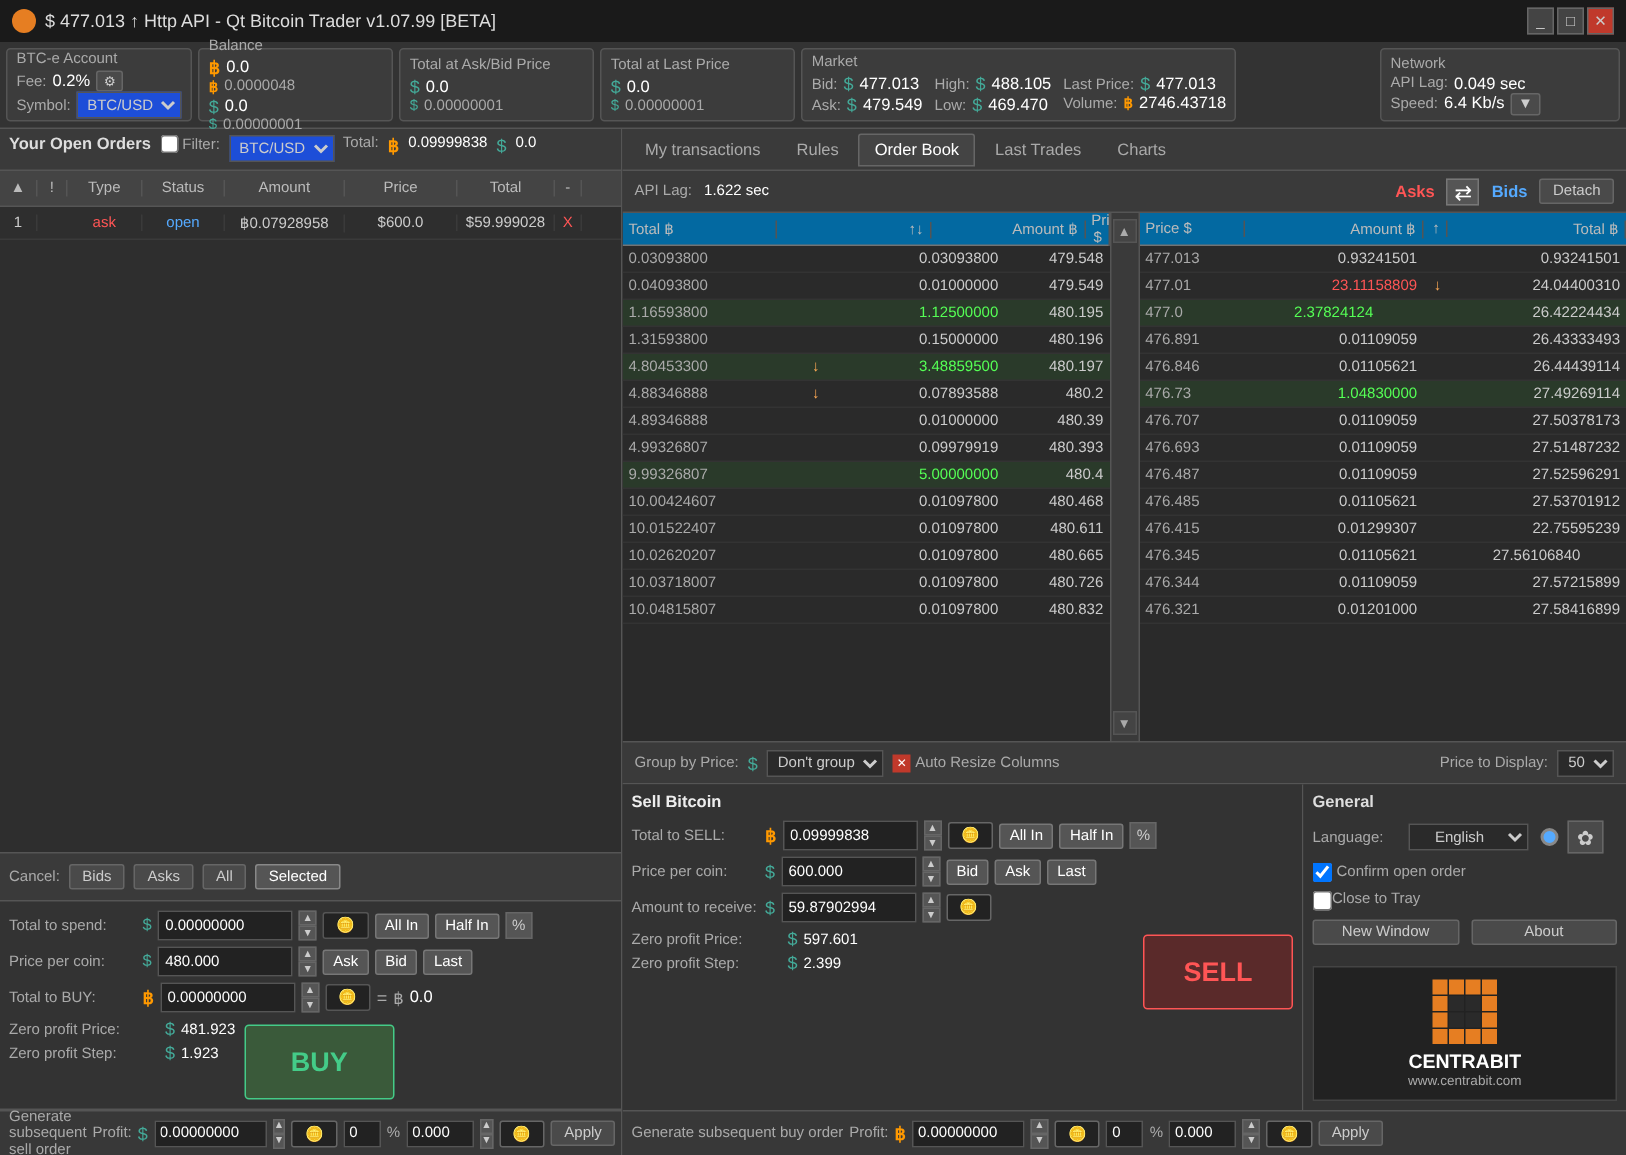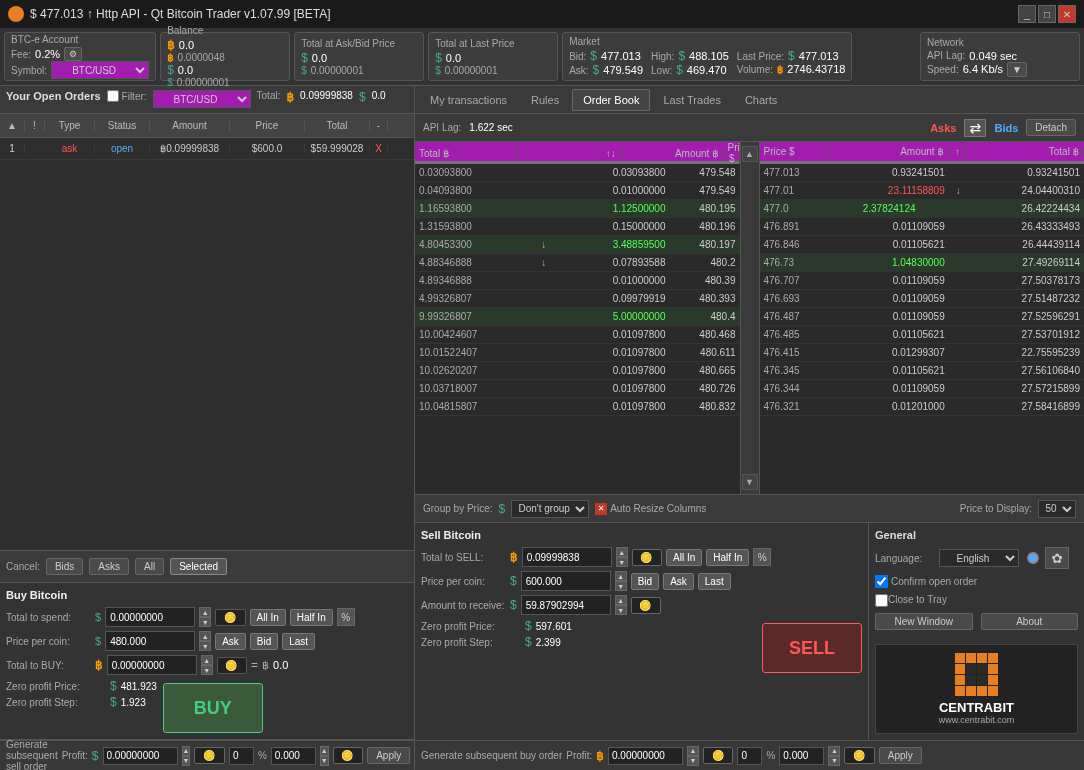--- a/index.html
+++ b/index.html
@@ -71,25 +71,25 @@
     .panel-label { color: #aaa; font-size: 10px; }
     .panel-value { color: #fff; font-size: 11px; }
     .bitcoin-icon {
       color: #f90;
       font-weight: bold;
       font-size: 12px;
     }
     .dollar-icon { color: #4a9; font-size: 12px; }
 
     .dropdown-sm {
-      background: #a21caf;
+      background: #1d4ed8;
       border: 1px solid #555;
       color: #ccc;
       font-size: 10px;
-      padding: 1px 16px;
+      padding: 1px 2px;
       height: 18px;
     }
 
     
     .main-area {
       display: flex;
       height: calc(770px - 28px - 58px);
     }
 
     
@@ -324,22 +324,22 @@
     }
     .asks-col, .bids-col {
       flex: 1;
       display: flex;
       flex-direction: column;
       overflow: hidden;
     }
     .col-header {
       display: grid;
       grid-template-columns: 1fr 1fr 1fr 16px;
-      background: #a21caf;
-      border-bottom: 3px solid #737373;
+      background: #0369a1;
+      border-bottom: 1px solid #737373;
       height: 22px;
       align-items: center;
     }
     .col-th {
       color: #bbb;
       font-size: 10px;
       padding: 0 4px;
       text-align: right;
       border-right: 1px solid #555;
     }
@@ -633,37 +633,36 @@
       <div class="th">Total</div>
       <div class="th">-</div>
     </div>
 
     <div class="orders-table-body">
       <div class="order-row">
         <div class="td">1</div>
         <div class="td"></div>
         <div class="td ask">ask</div>
         <div class="td open-status">open</div>
-        <div class="td">฿0.09999838</div>
+        <div class="td">฿0.07928958</div>
         <div class="td">$600.0</div>
         <div class="td">$59.999028</div>
         <div class="td" style="color:#f55;cursor:pointer">X</div>
       </div>
     </div>
 
     <div class="cancel-bar">
       <span class="cancel-label">Cancel:</span>
       <button class="btn-sm">Bids</button>
       <button class="btn-sm">Asks</button>
       <button class="btn-sm">All</button>
       <button class="btn-sm btn-selected">Selected</button>
     </div>
 
     <div style="background:#333;border-top:1px solid #555;border-bottom:1px solid #555;padding:6px;">
-      <div class="section-title">Buy Bitcoin</div>
       <div class="field-row">
         <span class="field-label">Total to spend:</span>
         <span class="dollar-icon" style="font-size:11px">$</span>
         <input class="input-sm" value="0.00000000" style="width: 90px;">
         <div class="stepper">
           <button class="stepper-btn">▲</button>
           <button class="stepper-btn">▼</button>
         </div>
         <button class="btn-sm" style="background:#222;border-color:#555">🪙</button>
         <button class="btn-action">All In</button>
@@ -930,21 +929,21 @@
             <div class="col-row" style="grid-template-columns:70px 1fr 16px 1fr">
               <div class="col-td">476.415</div>
               <div class="col-td" style="text-align:right">0.01299307</div>
               <div class="col-td"></div>
               <div class="col-td" style="text-align:right">22.75595239</div>
             </div>
             <div class="col-row" style="grid-template-columns:70px 1fr 16px 1fr">
               <div class="col-td">476.345</div>
               <div class="col-td" style="text-align:right">0.01105621</div>
               <div class="col-td"></div>
-              <div class="col-td" style="text-align:right">27.56106840</div>
+              <div class="col-td" style="text-align:center">27.56106840</div>
             </div>
             <div class="col-row" style="grid-template-columns:70px 1fr 16px 1fr">
               <div class="col-td">476.344</div>
               <div class="col-td" style="text-align:right">0.01109059</div>
               <div class="col-td"></div>
               <div class="col-td" style="text-align:right">27.57215899</div>
             </div>
             <div class="col-row" style="grid-template-columns:70px 1fr 16px 1fr">
               <div class="col-td">476.321</div>
               <div class="col-td" style="text-align:right">0.01201000</div>

